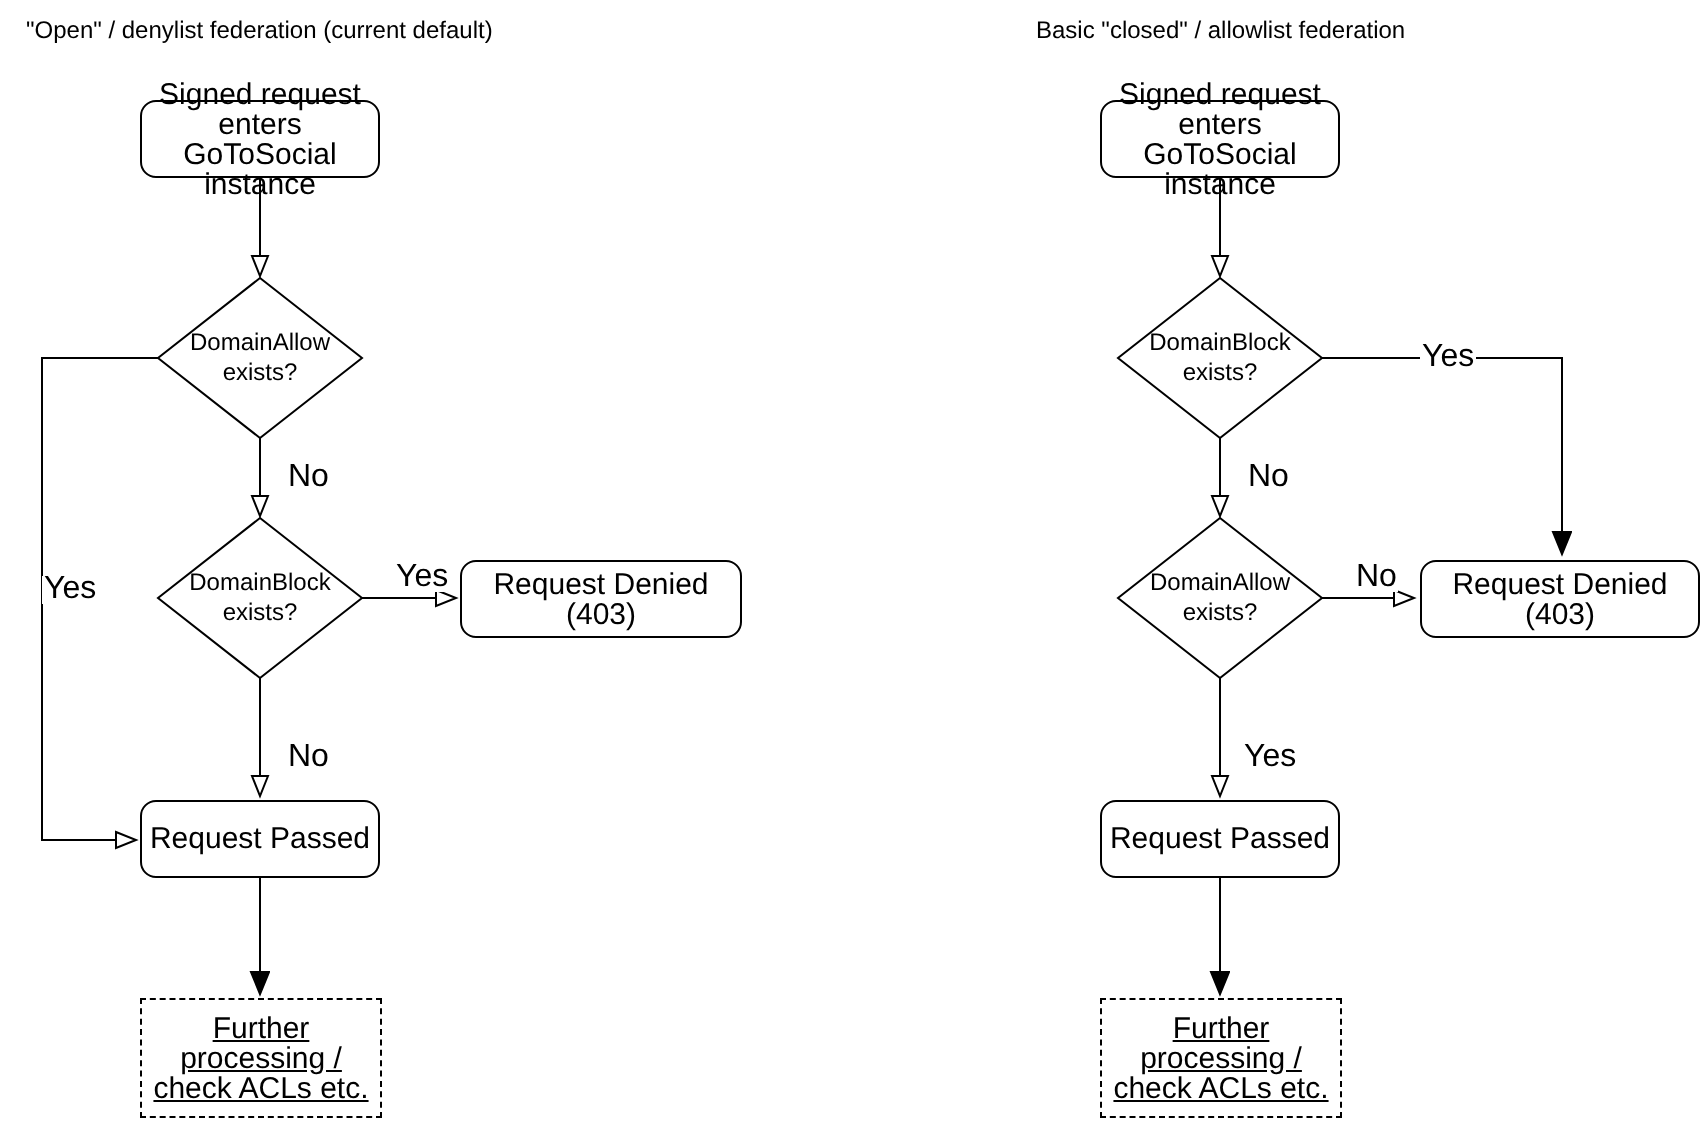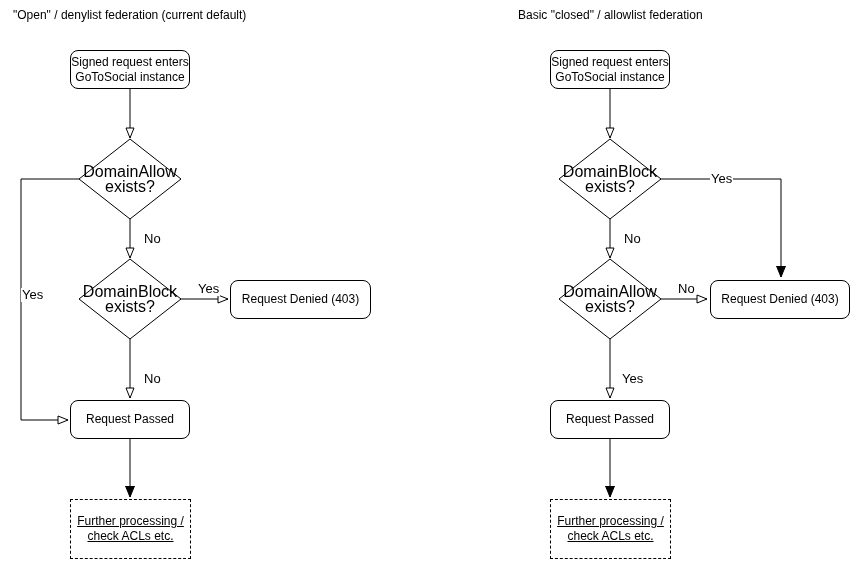--- a/index.html
+++ b/index.html
@@ -6,30 +6,30 @@
   .canvas{
     position:relative;width:851px;height:561px;background:#ffffff;
     font-family:"Liberation Sans",sans-serif;color:#000000;overflow:hidden;
   }
   .wires{position:absolute;left:0;top:0;width:851px;height:561px;}
   .title{position:absolute;font-size:12px;line-height:14px;white-space:nowrap;}
   .node{
     position:absolute;box-sizing:border-box;background:#ffffff;
     border:1px solid #000000;border-radius:8px;
     display:flex;flex-direction:column;align-items:center;justify-content:center;
-    font-size:12px;line-height:15px;text-align:center;
+    font-size:15px;line-height:15px;text-align:center;
   }
   .node.dashed{border:1px dashed #000000;border-radius:0;text-decoration:underline;}
   .dlabel{
     position:absolute;width:102px;text-align:center;
-    font-size:16px;line-height:15px;transform:translate(-50%,-50%);
+    font-size:12px;line-height:15px;transform:translate(-50%,-50%);
     pointer-events:none;
   }
   .elabel{
-    position:absolute;font-size:13px;line-height:14px;
+    position:absolute;font-size:16px;line-height:14px;
     background:#ffffff;padding:0 1px;white-space:nowrap;
   }
 </style>
 </head>
 <body>
 
 <div class="canvas">
 
   <svg class="wires" width="851" height="561" viewBox="0 0 851 561" fill="none" stroke="#000000" stroke-width="1">
     <defs>

